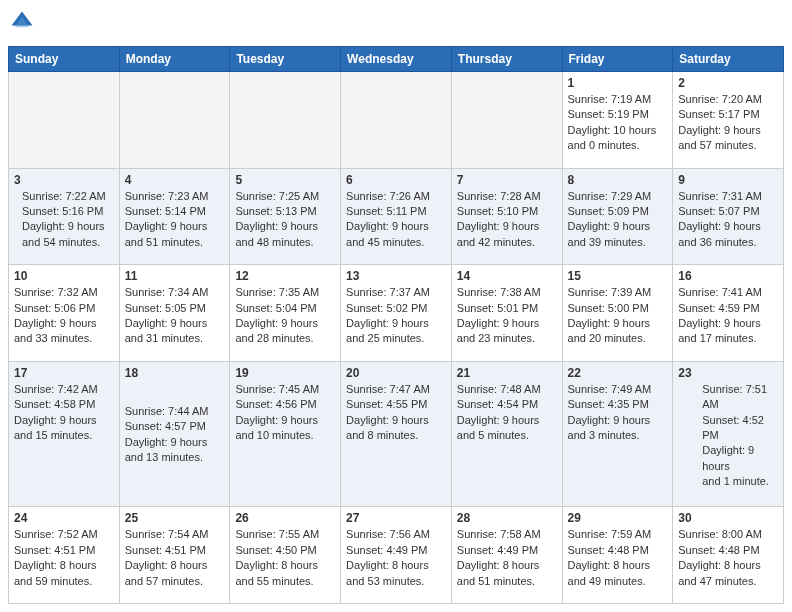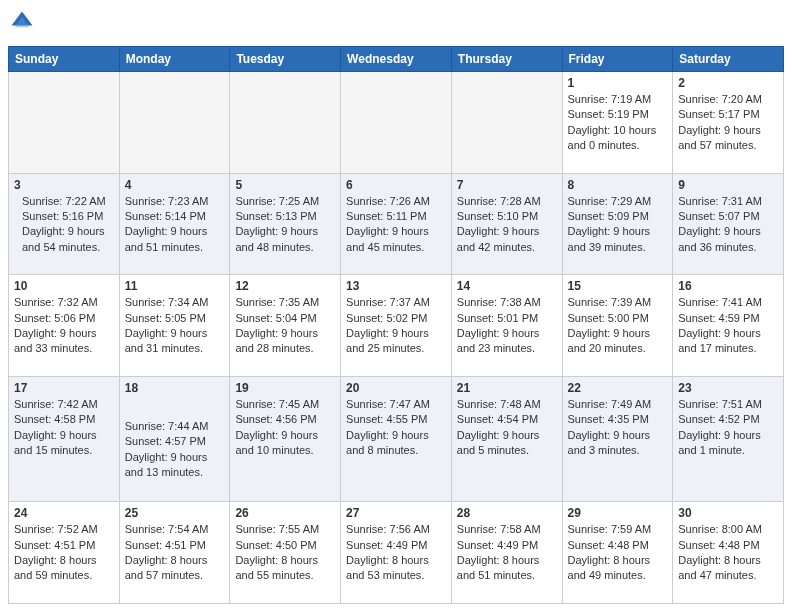--- a/index.html
+++ b/index.html
@@ -290,21 +290,21 @@
           </td>
           <td>
             <span class="day-number">22</span>
             <div class="day-info" style="white-space: pre-line;">Sunrise: 7:49 AM
 Sunset: 4:35 PM
 Daylight: 9 hours
 and 3 minutes.</div>
           </td>
           <td>
             <span class="day-number">23</span>
-            <div class="day-info" style="white-space: pre-line;">Sunrise: 7:51 AM
+            <div class="day-info" style="white-space: pre-line; margin-left: 24px;">Sunrise: 7:51 AM
 Sunset: 4:52 PM
 Daylight: 9 hours
 and 1 minute.</div>
           </td>
         </tr>
         <tr>
           <td>
             <span class="day-number">24</span>
             <div class="day-info" style="white-space: pre-line;">Sunrise: 7:52 AM
 Sunset: 4:51 PM

